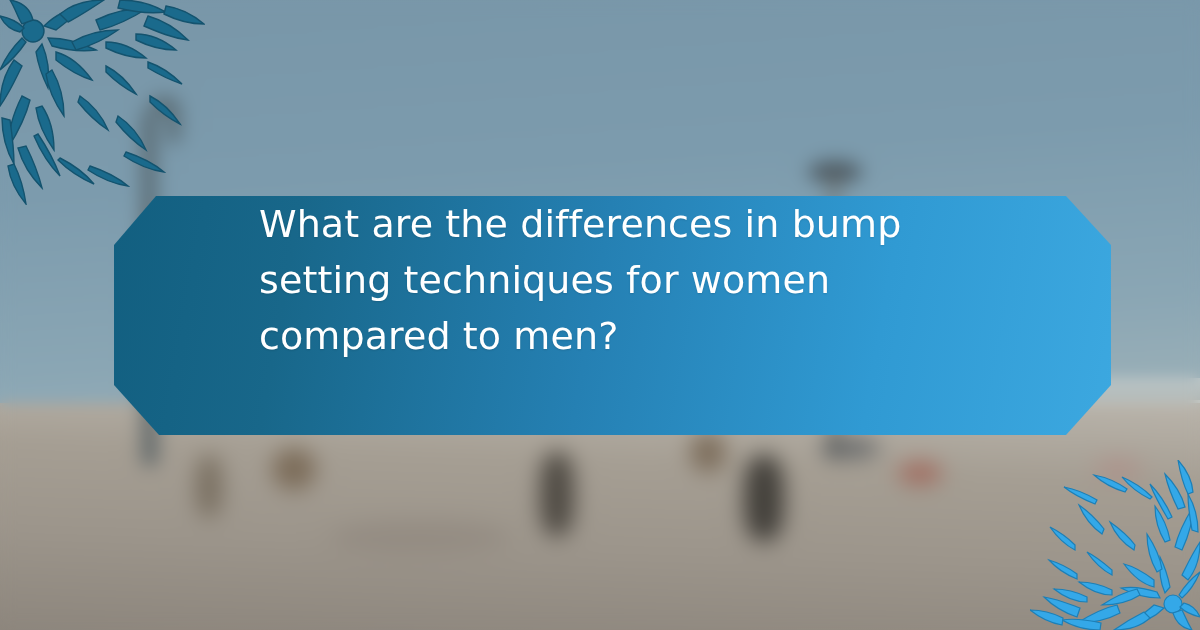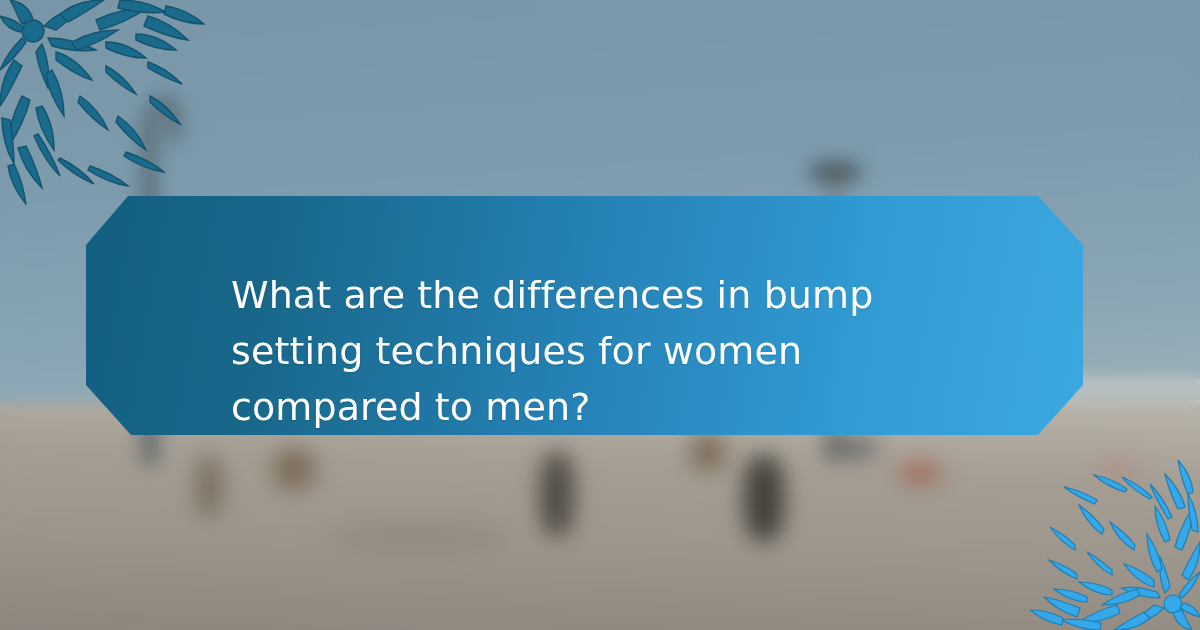--- a/index.html
+++ b/index.html
@@ -73,37 +73,37 @@
   .ornament {
     position: absolute;
     pointer-events: none;
   }
   .ornament-tl { left: 0; top: 0; width: 205px; height: 205px; }
   .ornament-br { right: 0; bottom: 0; width: 170px; height: 170px; }
 
   
   .banner {
     position: absolute;
-    left: 86px;
+    left: 114px;
     top: 196px;
     width: 997px;
     height: 239px;
     background: linear-gradient(100deg, #125f80 0%, #18678a 18%, #2580b3 48%, #309ad3 76%, #3ca8e0 100%);
     clip-path: polygon(
       42px 0,
       calc(100% - 45px) 0,
       100% 49px,
       100% calc(100% - 50px),
       calc(100% - 45px) 100%,
       45px 100%,
       0 calc(100% - 50px),
       0 49px
     );
     display: flex;
-    align-items: flex-end;
+    align-items: flex-start;
     box-sizing: border-box;
     padding: 0 64px 0 145px;
   }
   .banner-title {
     color: #ffffff;
     font-size: 38px;
     line-height: 56px;
     font-weight: 400;
     letter-spacing: .1px;
     text-shadow: 0 1px 2px rgba(0,0,0,.12);

